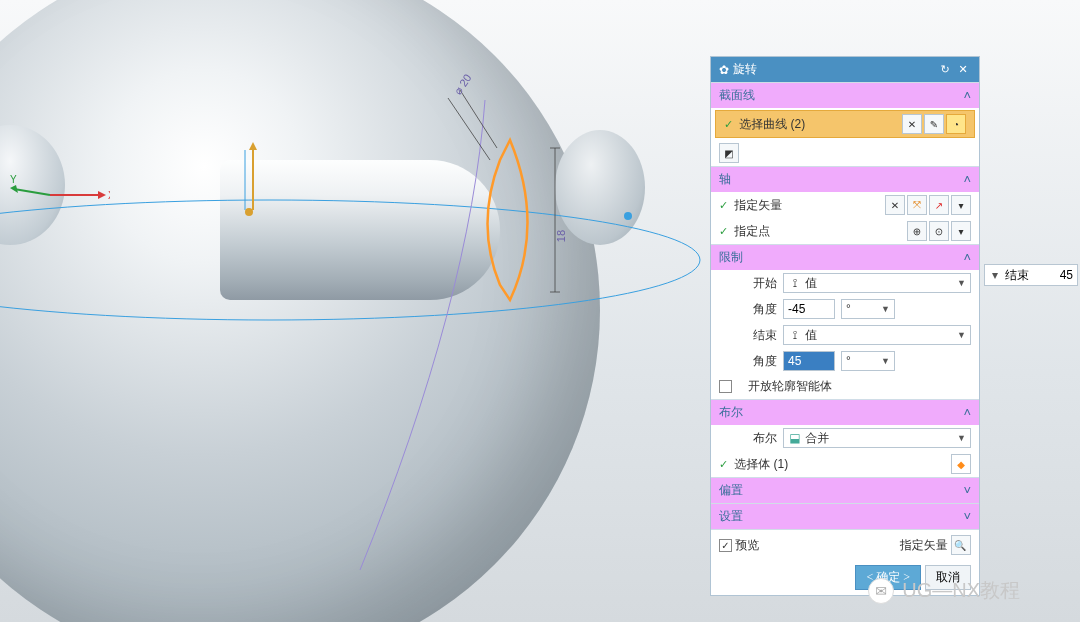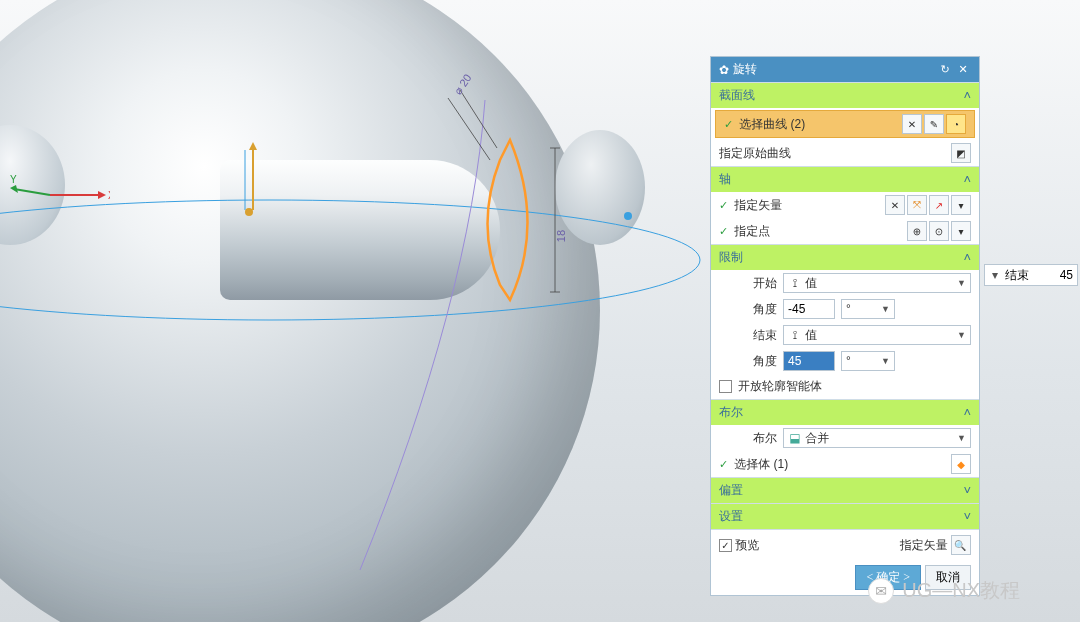--- a/index.html
+++ b/index.html
@@ -42,21 +42,21 @@
     }
     .panel-title {
       background: #4a90c2; color: #fff; padding: 4px 8px; display: flex;
       align-items: center; justify-content: space-between; font-size: 12px;
     }
     .panel-title-left { display: flex; align-items: center; gap: 4px; }
     .panel-title-right { display: flex; gap: 2px; }
     .tbtn { width: 16px; height: 16px; display: inline-flex; align-items: center; justify-content: center; cursor: pointer; font-size: 11px; }
     
     .section-head {
-      background: #bef264; color: #3a6f9a; padding: 4px 8px; border-top: 1px solid #d0dde7;
+      background: #f0abfc; color: #3a6f9a; padding: 4px 8px; border-top: 1px solid #d0dde7;
       display: flex; justify-content: space-between; align-items: center; font-size: 12px;
     }
     .section-head .chev { color: #3a6f9a; font-size: 13px; }
     
     .row { display: flex; align-items: center; padding: 3px 8px; gap: 6px; min-height: 24px; }
     .row.highlight { background: #f5c56b; border: 1px solid #e5a93b; margin: 2px 4px; }
     .row .check { color: #2a9d3e; font-size: 11px; }
     .row .label { flex: 1; font-size: 12px; }
     .row .ctrls { display: flex; gap: 2px; align-items: center; }
     .ibtn {
@@ -70,21 +70,21 @@
     .field-row .flab { width: 58px; font-size: 12px; text-align: right; }
     .field-row .fsel, .field-row .finp {
       border: 1px solid #b8c6d2; height: 20px; font-size: 12px; padding: 0 4px; background: #fff;
     }
     .field-row .fsel { flex: 1; display: flex; align-items: center; justify-content: space-between; }
     .field-row .fsel .ico { width: 14px; height: 14px; display: inline-flex; align-items: center; justify-content: center; }
     .field-row .finp { width: 52px; }
     .field-row .finp.sel { background: #3a7fc2; color: #fff; }
     .unit-sel { border: 1px solid #b8c6d2; height: 20px; width: 54px; font-size: 12px; display: flex; align-items: center; justify-content: space-between; padding: 0 4px; background: #fff; }
     
-    .chk-row { display: flex; align-items: center; padding: 4px 8px; gap: 6px; font-size: 12px; }
+    .chk-row { display: flex; align-items: center; padding: 4px 8px; gap: 16px; font-size: 12px; }
     .chk { width: 13px; height: 13px; border: 1px solid #888; background: #fff; display: inline-flex; align-items: center; justify-content: center; font-size: 10px; }
     
     .footer-row { display: flex; justify-content: flex-end; padding: 5px 8px; gap: 4px; font-size: 12px; align-items: center; }
     .footer-row.left { justify-content: space-between; }
     
     .act-btn {
       padding: 3px 10px; border: 1px solid #b8c6d2; background: #f0f4f7; font-size: 12px; cursor: pointer;
     }
     .act-btn.primary { background: #5da9d6; color: #fff; border-color: #4a90c2; font-family: Liberation Serif, serif; }
     
@@ -159,21 +159,20 @@
   <div class="row highlight">
     <span class="check">✓</span>
     <span class="label">选择曲线 (2)</span>
     <div class="ctrls">
       <span class="ibtn">✕</span>
       <span class="ibtn">✎</span>
       <span class="ibtn active">◔</span>
     </div>
   </div>
   <div class="row">
-    <span class="label">指定原始曲线</span>
     <div class="ctrls">
         <span class="ibtn">◩</span>
       </div>
   </div>
 
   <div class="section-head">
     <span>轴</span>
     <span class="chev">˄</span>
   </div>
   <div class="row">

